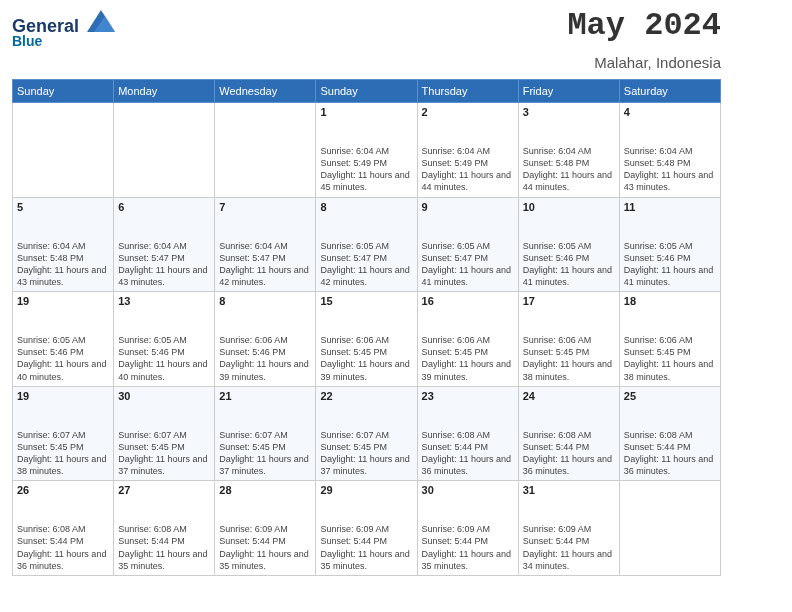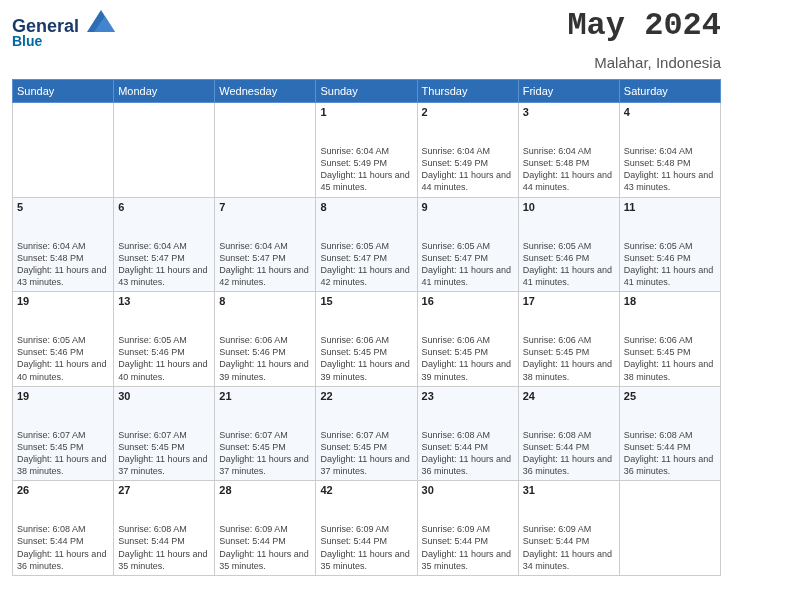--- a/index.html
+++ b/index.html
@@ -249,21 +249,21 @@
           </td>
           <td>
             <span class="day-number">27</span>
             <div class="day-info">Sunrise: 6:08 AM<br>Sunset: 5:44 PM<br>Daylight: 11 hours and 35 minutes.</div>
           </td>
           <td>
             <span class="day-number">28</span>
             <div class="day-info">Sunrise: 6:09 AM<br>Sunset: 5:44 PM<br>Daylight: 11 hours and 35 minutes.</div>
           </td>
           <td>
-            <span class="day-number">42</span>
+            <span class="day-number">29</span>
             <div class="day-info">Sunrise: 6:09 AM<br>Sunset: 5:44 PM<br>Daylight: 11 hours and 35 minutes.</div>
           </td>
           <td>
             <span class="day-number">30</span>
             <div class="day-info">Sunrise: 6:09 AM<br>Sunset: 5:44 PM<br>Daylight: 11 hours and 35 minutes.</div>
           </td>
           <td>
             <span class="day-number">31</span>
             <div class="day-info">Sunrise: 6:09 AM<br>Sunset: 5:44 PM<br>Daylight: 11 hours and 34 minutes.</div>
           </td>

